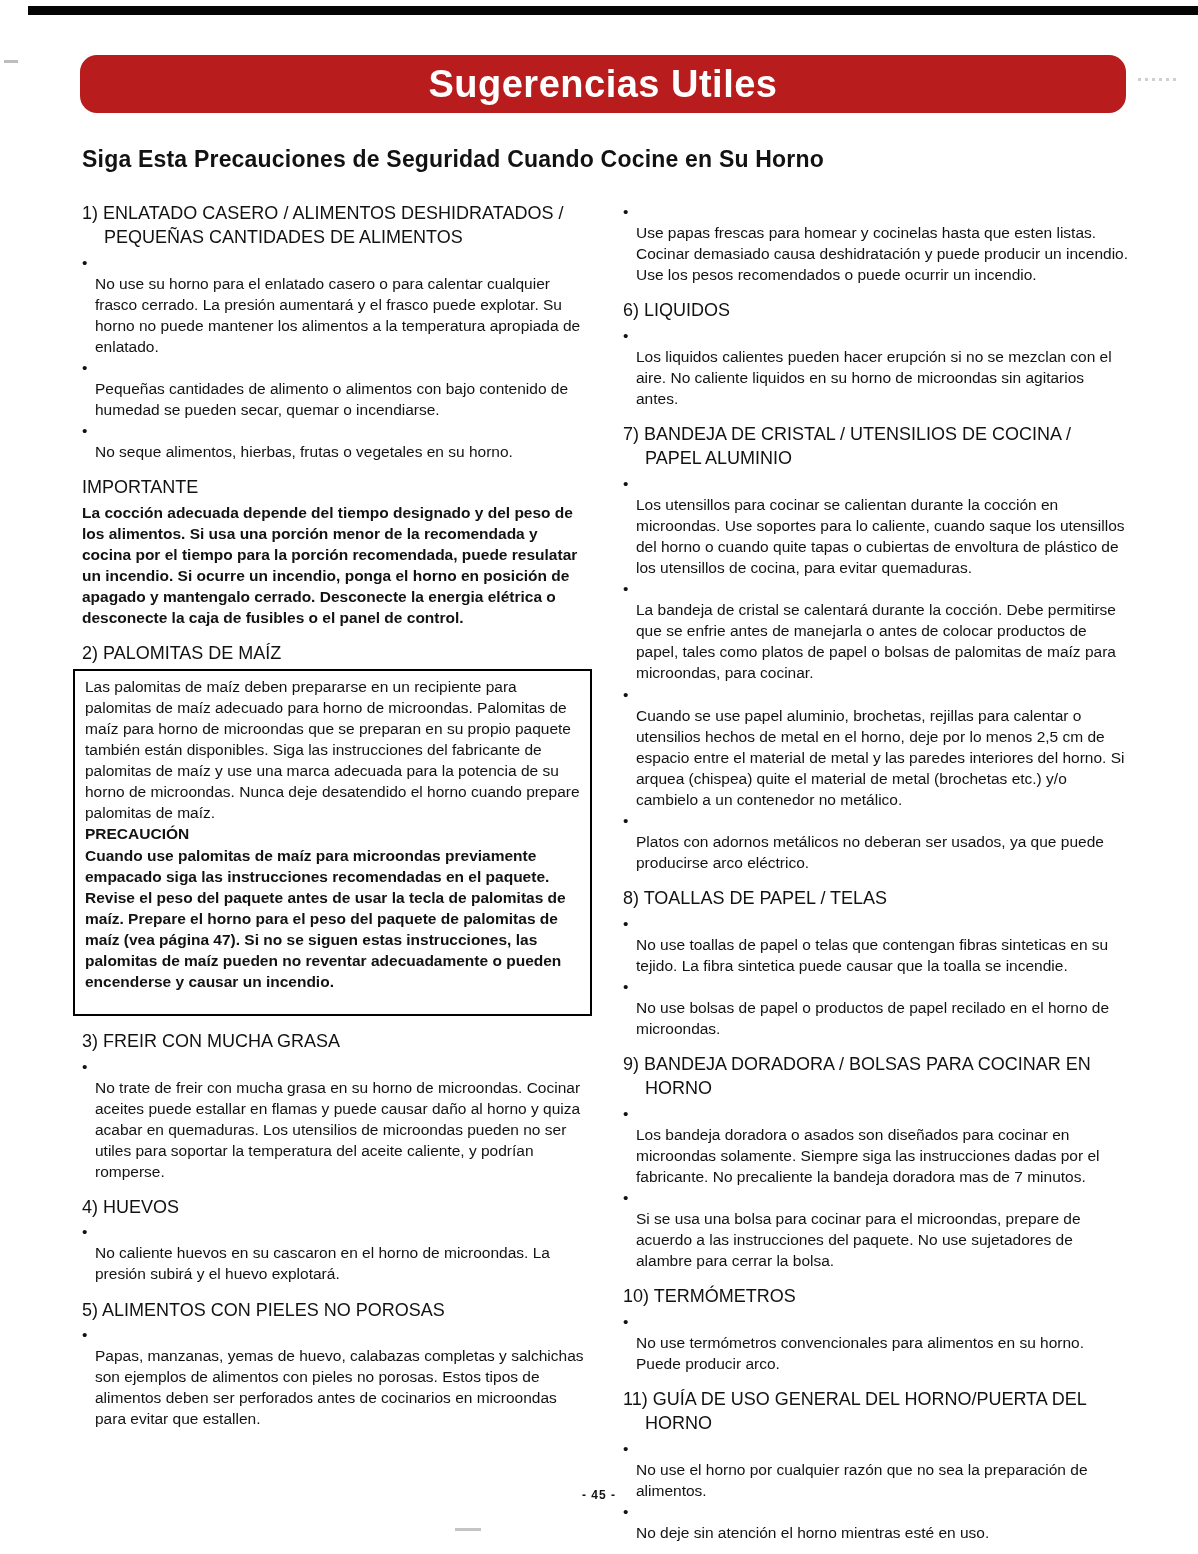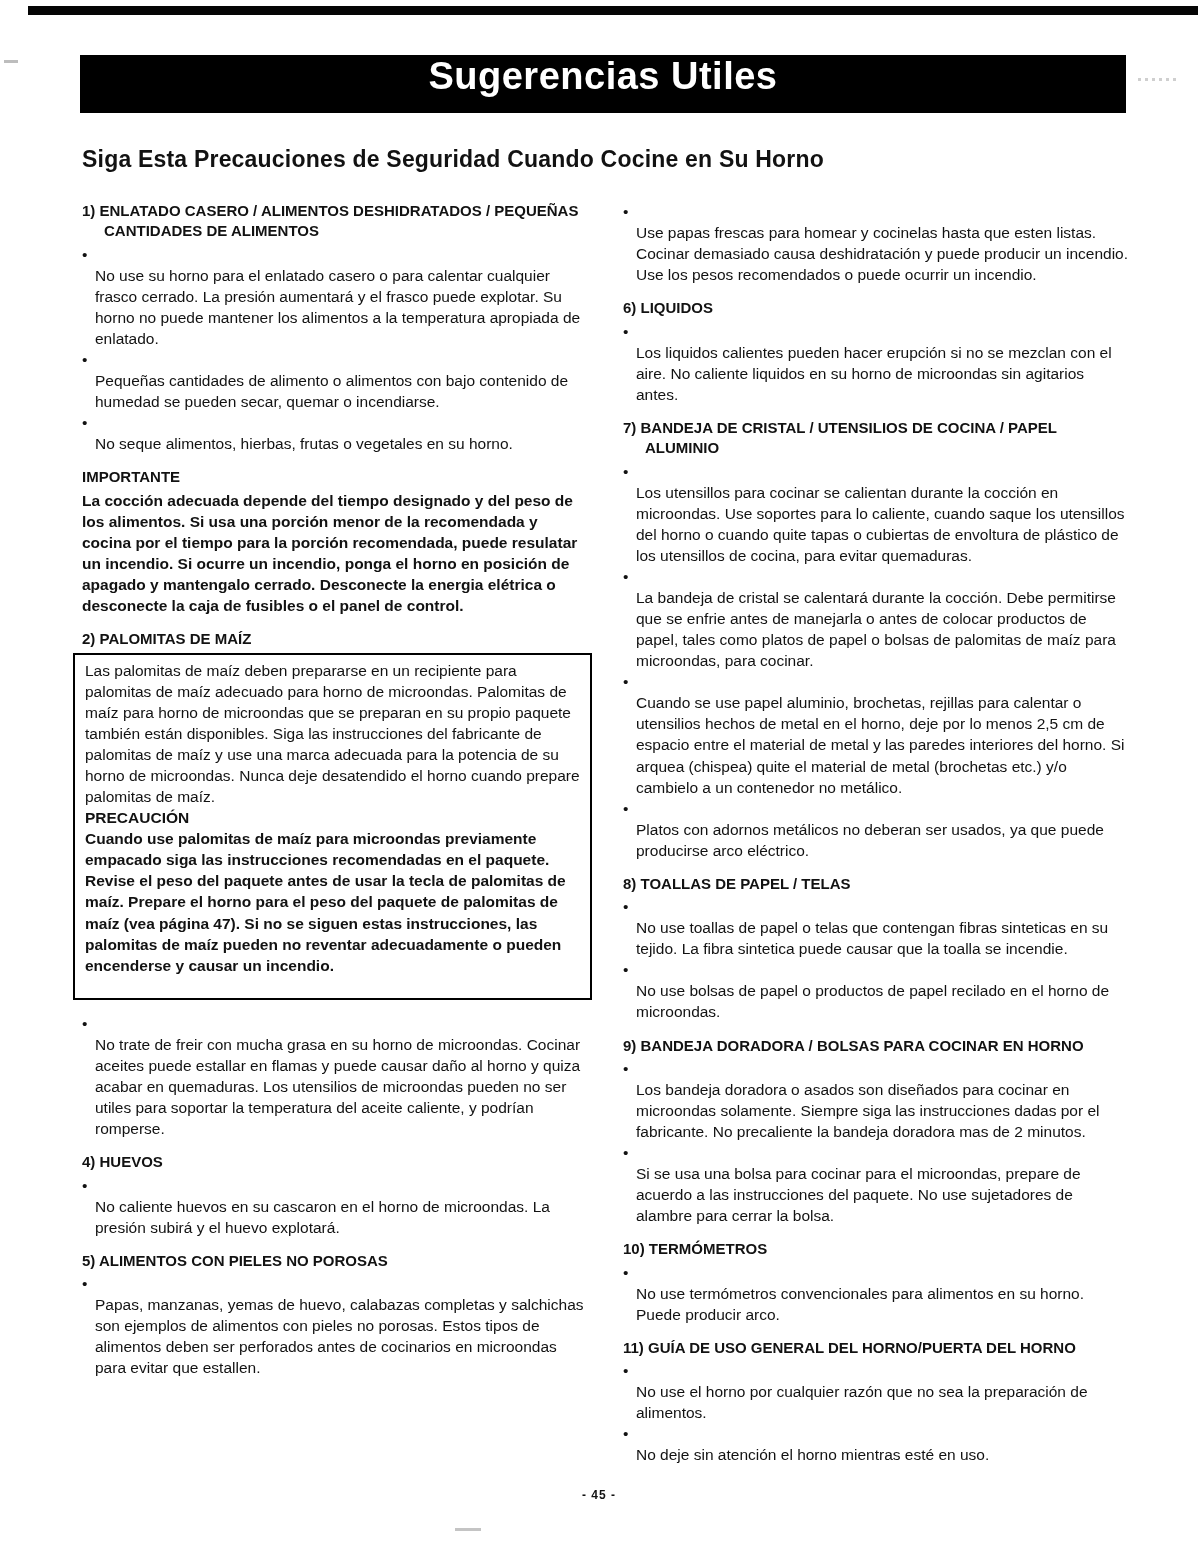--- a/index.html
+++ b/index.html
@@ -10,35 +10,35 @@
     -webkit-font-smoothing:antialiased;
   }
   .top-strip { position:absolute; top:6px; left:28px; right:0; height:9px; background:#050505; }
   .scan-dot-a { position:absolute; top:60px; left:4px; width:14px; height:3px; background:#bdbdbd; }
   .scan-dash-b { position:absolute; top:1528px; left:455px; width:26px; height:3px; background:#c4c4c4; }
   .scan-dots-c { position:absolute; top:78px; left:1138px; width:40px; height:3px;
     background:repeating-linear-gradient(90deg,#cfcfcf 0 3px,transparent 3px 7px); }
 
   .title-bar {
     position:absolute; top:55px; left:80px; width:1046px; height:58px;
-    background:#000000; display:flex; justify-content:center;
+    background:#b91c1c; display:flex; align-items:center; justify-content:center;border-radius:17px;
   }
   .title-bar .title-text {
     color:#ffffff; font-size:38px; font-weight:bold; letter-spacing:0.5px;
   }
 
   .content { position:absolute; top:146px; left:82px; width:1046px; }
   .heading { font-size:23px; font-weight:bold; letter-spacing:0.2px; margin-bottom:28px; }
 
   .columns { display:flex; gap:36px; }
   .col { width:505px; }
 
   .doc-section { margin-bottom:13px; }
   .sec-title {
-    font-size:15px; font-weight:bold; line-height:1.36;
+    font-size:18px; font-weight:normal; line-height:1.36;
     padding-left:22px; text-indent:-22px; margin-bottom:2px;
   }
   .bullet { display:flex; font-size:15.5px; line-height:1.36; }
   .bullet .marker { flex:0 0 13px; width:13px; }
   .bullet .btext { flex:1;margin-top:21px; }
   .para { font-size:15.5px; line-height:1.36; }
   .bold { font-weight:bold; }
   .sub-heading { font-size:15.5px; font-weight:bold; line-height:1.36; }
   .box {
     border:2px solid #000; padding:5px 10px 22px 10px;
@@ -88,20 +88,21 @@
         </section>
         <section class="doc-section">
           <h2 class="sec-title">2) PALOMITAS DE MAÍZ</h2>
           <div class="box">
             <div class="para">Las palomitas de maíz deben prepararse en un recipiente para palomitas de maíz adecuado para horno de microondas. Palomitas de maíz para horno de microondas que se preparan en su propio paquete también están disponibles. Siga las instrucciones del fabricante de palomitas de maíz y use una marca adecuada para la potencia de su horno de microondas. Nunca deje desatendido el horno cuando prepare palomitas de maíz.</div>
             <div class="sub-heading">PRECAUCIÓN</div>
             <div class="para bold">Cuando use palomitas de maíz para microondas previamente empacado siga las instrucciones recomendadas en el paquete. Revise el peso del paquete antes de usar la tecla de palomitas de maíz. Prepare el horno para el peso del paquete de palomitas de maíz (vea página 47). Si no se siguen estas instrucciones, las palomitas de maíz pueden no reventar adecuadamente o pueden encenderse y causar un incendio.</div>
           </div>
         </section>
         <section class="doc-section">
+          <h2 class="sec-title">3) FREIR CON MUCHA GRASA</h2>
           <div class="bullet">
             <span class="marker">•</span>
             <span class="btext">No trate de freir con mucha grasa en su horno de microondas. Cocinar aceites puede estallar en flamas y puede causar daño al horno y quiza acabar en quemaduras. Los utensilios de microondas pueden no ser utiles para soportar la temperatura del aceite caliente, y podrían romperse.</span>
           </div>
         </section>
         <section class="doc-section">
           <h2 class="sec-title">4) HUEVOS</h2>
           <div class="bullet">
             <span class="marker">•</span>
             <span class="btext">No caliente huevos en su cascaron en el horno de microondas. La presión subirá y el huevo explotará.</span>
@@ -156,21 +157,21 @@
           </div>
           <div class="bullet">
             <span class="marker">•</span>
             <span class="btext">No use bolsas de papel o productos de papel recilado en el horno de microondas.</span>
           </div>
         </section>
         <section class="doc-section">
           <h2 class="sec-title">9) BANDEJA DORADORA / BOLSAS PARA COCINAR EN HORNO</h2>
           <div class="bullet">
             <span class="marker">•</span>
-            <span class="btext">Los bandeja doradora o asados son diseñados para cocinar en microondas solamente. Siempre siga las instrucciones dadas por el fabricante. No precaliente la bandeja doradora mas de 2 minutos.</span>
+            <span class="btext">Los bandeja doradora o asados son diseñados para cocinar en microondas solamente. Siempre siga las instrucciones dadas por el fabricante. No precaliente la bandeja doradora mas de 7 minutos.</span>
           </div>
           <div class="bullet">
             <span class="marker">•</span>
             <span class="btext">Si se usa una bolsa para cocinar para el microondas, prepare de acuerdo a las instrucciones del paquete. No use sujetadores de alambre para cerrar la bolsa.</span>
           </div>
         </section>
         <section class="doc-section">
           <h2 class="sec-title">10) TERMÓMETROS</h2>
           <div class="bullet">
             <span class="marker">•</span>

